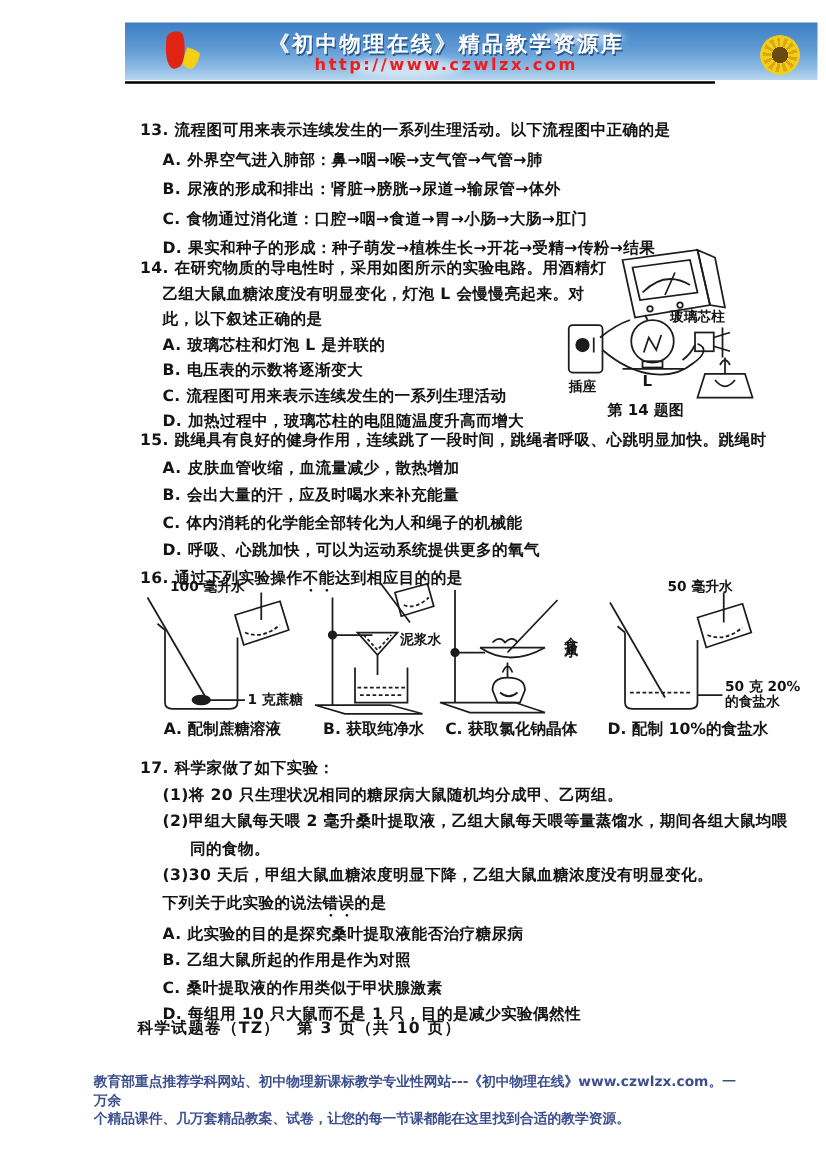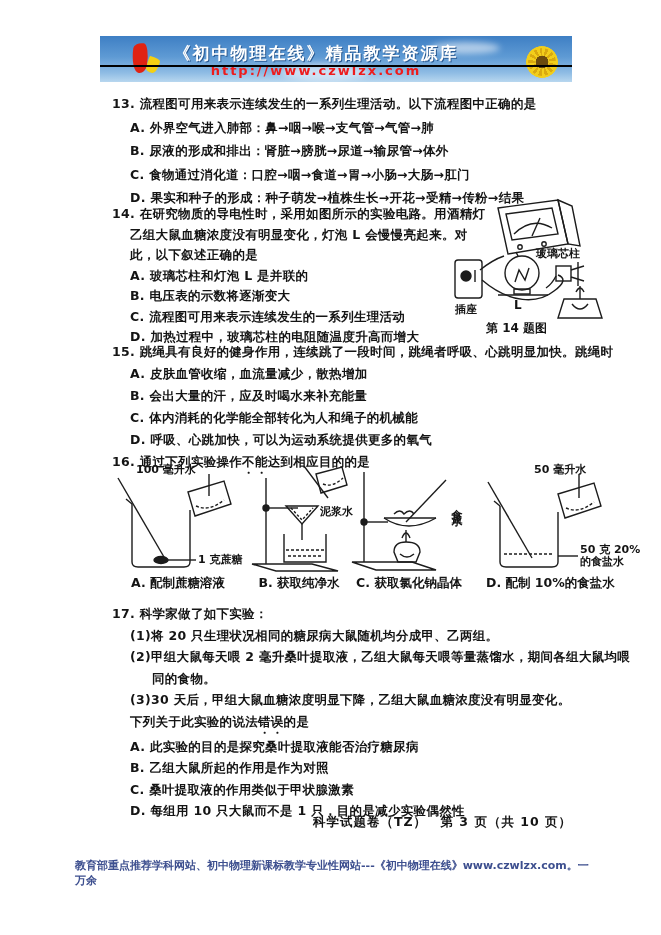--- a/index.html
+++ b/index.html
@@ -3,21 +3,21 @@
 <meta charset="utf-8">
 <style>
   html,body{margin:0;padding:0;background:#ffffff;}
   body{
     width:661px;height:935px;position:relative;overflow:hidden;
     font-family:"DejaVu Sans","Liberation Sans",sans-serif;
     color:#141414;
   }
   
   .banner{
-    position:absolute;left:100px;top:36px;width:472px;height:46px;
+    position:absolute;left:100px;top:18px;width:554px;height:46px;
     background:linear-gradient(180deg,#3e7fc4 0%,#5e9ad4 45%,#8fbce4 80%,#b8d7ef 100%);
     overflow:hidden;
   }
   .banner .cloud{position:absolute;background:rgba(255,255,255,.55);border-radius:50%;filter:blur(3px);}
   .logo{position:absolute;left:30px;top:5px;width:34px;height:36px;}
   .logo .flame{
     position:absolute;left:2px;top:2px;width:16px;height:30px;background:#e02313;
     border-radius:60% 40% 45% 55%/20% 70% 30% 80%;transform:rotate(8deg);
   }
   .logo .leaf{
@@ -69,21 +69,21 @@
     position:absolute;left:0;right:0;bottom:0;text-align:center;
     font-size:12.5px;font-weight:600;white-space:nowrap;
   }
   .vlabel{writing-mode:vertical-rl;letter-spacing:3px;}
   svg path,svg line,svg circle,svg rect,svg ellipse,svg polygon,svg polyline{
     stroke:#1c1c1c;fill:none;stroke-width:1.4;
   }
 
   
   .page-footer{
-    position:absolute;left:110px;top:814px;width:462px;text-align:right;
+    position:absolute;left:110px;top:814px;width:462px;text-align:left;
     font-size:12.5px;font-weight:600;letter-spacing:1px;
   }
   .bottom-note{
     position:absolute;left:75px;top:859px;width:522px;
     color:#3d4f8f;font-size:11px;line-height:14.5px;font-weight:600;
   }
 </style>
 </head>
 <body>
 
@@ -290,13 +290,14 @@
   <div class="tline indent">A. 此实验的目的是探究桑叶提取液能否治疗糖尿病</div>
   <div class="tline indent">B. 乙组大鼠所起的作用是作为对照</div>
   <div class="tline indent">C. 桑叶提取液的作用类似于甲状腺激素</div>
   <div class="tline indent">D. 每组用 10 只大鼠而不是 1 只，目的是减少实验偶然性</div>
 </div>
 
 <div class="page-footer">科学试题卷（TZ）　第 3 页（共 10 页）</div>
 
 <div class="bottom-note">
   <div>教育部重点推荐学科网站、初中物理新课标教学专业性网站---《初中物理在线》www.czwlzx.com。一万余</div>
+  <div>个精品课件、几万套精品教案、试卷，让您的每一节课都能在这里找到合适的教学资源。</div>
 </div>
 
 </body></html>

